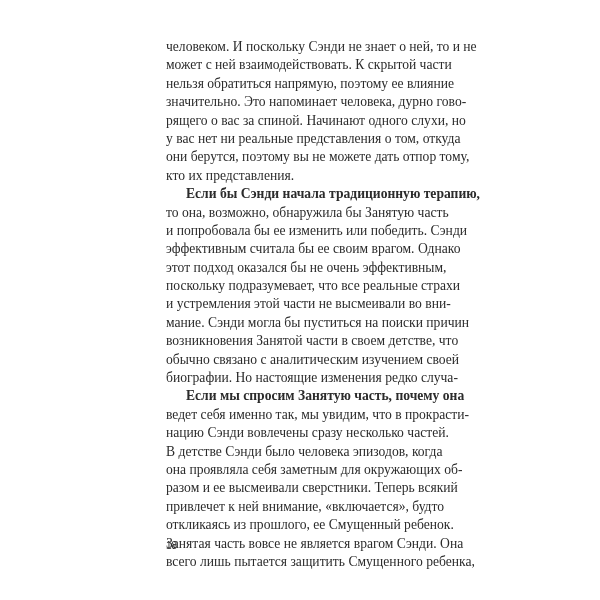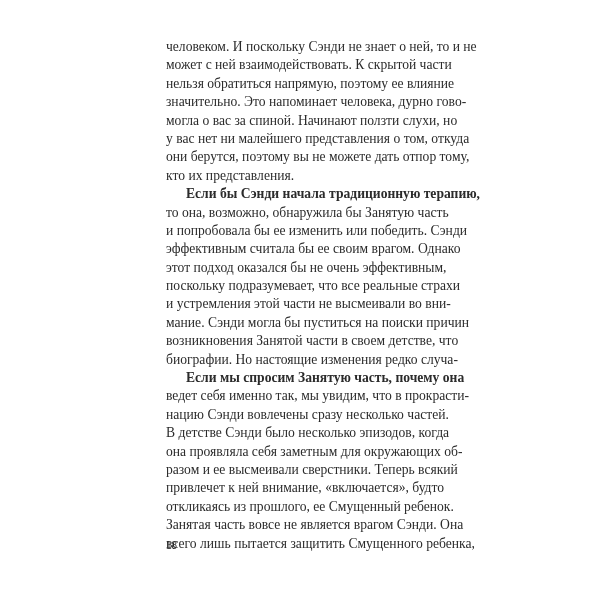--- a/index.html
+++ b/index.html
@@ -29,44 +29,45 @@
 <body>
 
 <div class="page">
   <div class="text-block">
 
     <div>
       <span class="line">человеком. И поскольку Сэнди не знает о ней, то и не</span>
       <span class="line">может с ней взаимодействовать. К скрытой части</span>
       <span class="line">нельзя обратиться напрямую, поэтому ее влияние</span>
       <span class="line">значительно. Это напоминает человека, дурно гово-</span>
-      <span class="line">могла о вас за спиной. Начинают ползти слухи, но</span>
-      <span class="line">у вас нет ни малейшего представления о том, откуда</span>
+      <span class="line">рящего о вас за спиной. Начинают одного слухи, но</span>
+      <span class="line">у вас нет ни реальные представления о том, откуда</span>
       <span class="line">они берутся, поэтому вы не можете дать отпор тому,</span>
       <span class="line last">кто их представления.</span>
     </div>
 
     <div>
       <span class="line indent">Если бы Сэнди начала традиционную терапию,</span>
       <span class="line">то она, возможно, обнаружила бы Занятую часть</span>
       <span class="line">и попробовала бы ее изменить или победить. Сэнди</span>
       <span class="line">эффективным считала бы ее своим врагом. Однако</span>
       <span class="line">этот подход оказался бы не очень эффективным,</span>
       <span class="line">поскольку подразумевает, что все реальные страхи</span>
       <span class="line">и устремления этой части не высмеивали во вни-</span>
       <span class="line">мание. Сэнди могла бы пуститься на поиски причин</span>
       <span class="line">возникновения Занятой части в своем детстве, что</span>
+      <span class="line">обычно связано с аналитическим изучением своей</span>
       <span class="line">биографии. Но настоящие изменения редко случа-</span>
     </div>
 
     <div>
       <span class="line indent">Если мы спросим Занятую часть, почему она</span>
       <span class="line">ведет себя именно так, мы увидим, что в прокрасти-</span>
       <span class="line">нацию Сэнди вовлечены сразу несколько частей.</span>
-      <span class="line">В детстве Сэнди было несколько эпизодов, когда</span>
+      <span class="line">В детстве Сэнди было человека эпизодов, когда</span>
       <span class="line">она проявляла себя заметным для окружающих об-</span>
       <span class="line">разом и ее высмеивали сверстники. Теперь всякий</span>
       <span class="line">привлечет к ней внимание, «включается», будто</span>
       <span class="line">откликаясь из прошлого, ее Смущенный ребенок.</span>
       <span class="line">Занятая часть вовсе не является врагом Сэнди. Она</span>
       <span class="line">всего лишь пытается защитить Смущенного ребенка,</span>
 
     </div>
   </div>
   <div class="page-number">18</div>

